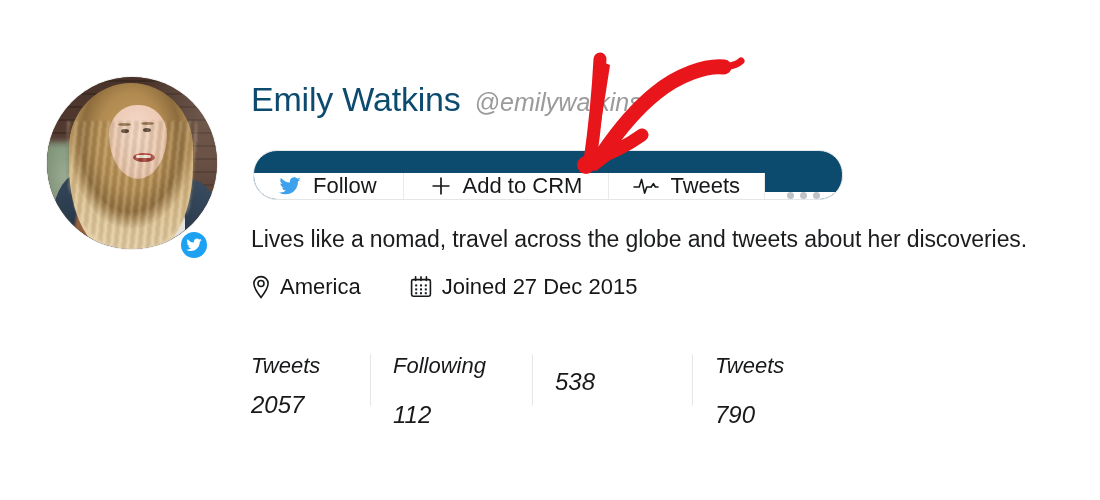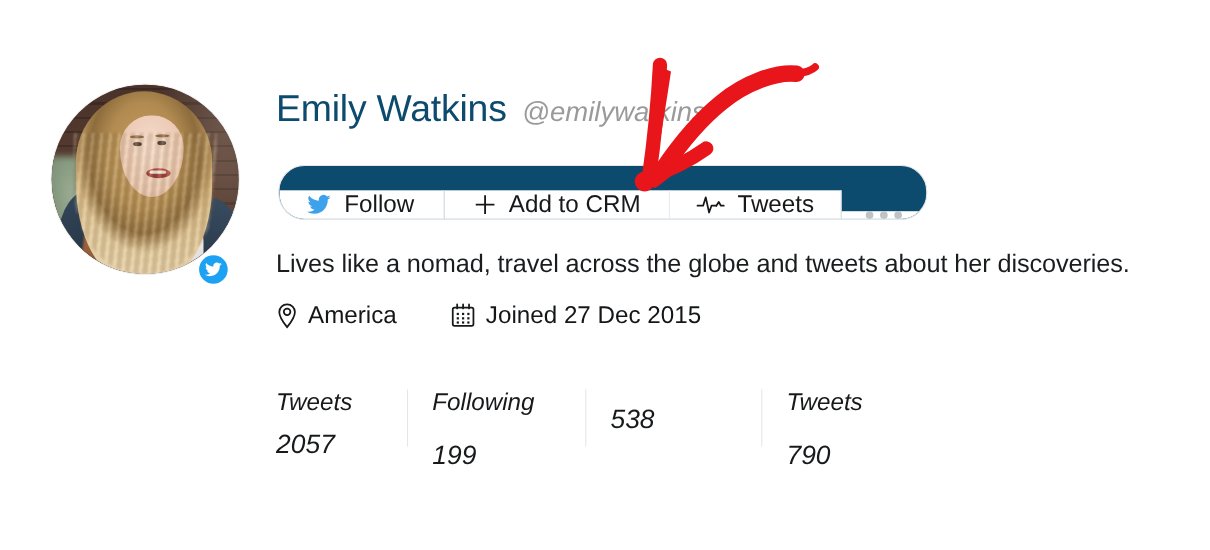--- a/index.html
+++ b/index.html
@@ -447,21 +447,21 @@
     </div>
   </div>
 
   <div id="stats">
     <div class="stat" id="stat-tweets">
       <span class="k">Tweets</span>
       <span class="v">2057</span>
     </div>
     <div class="stat" id="stat-following">
       <span class="k">Following</span>
-      <span class="v">199</span>
+      <span class="v">112</span>
     </div>
     <div class="stat" id="stat-followers">
       <span class="v">538</span>
     </div>
     <div class="stat" id="stat-likes">
       <span class="k">Tweets</span>
       <span class="v">790</span>
     </div>
   </div>
 

